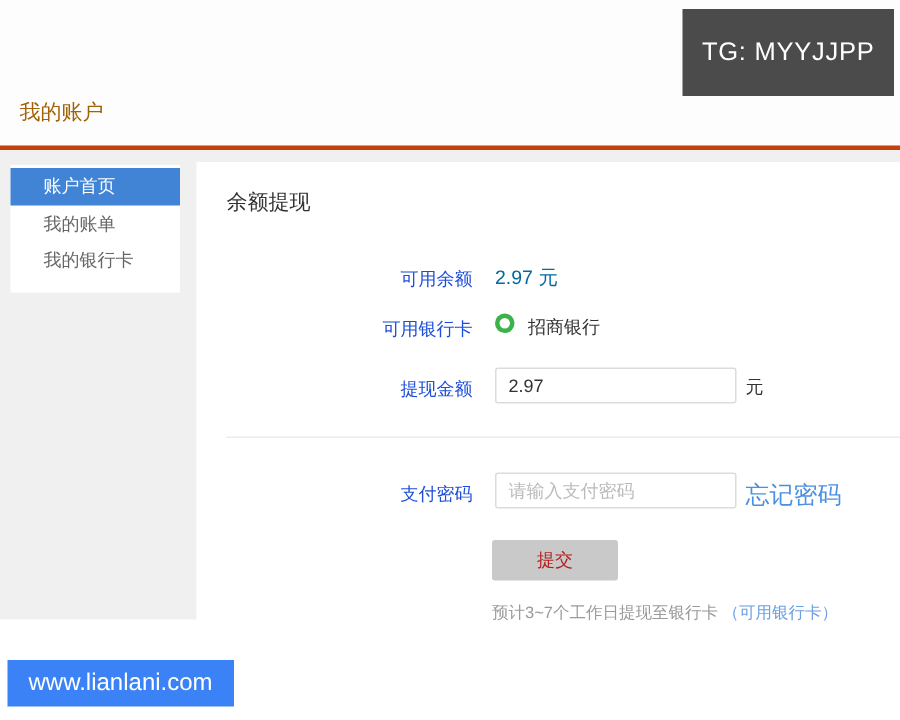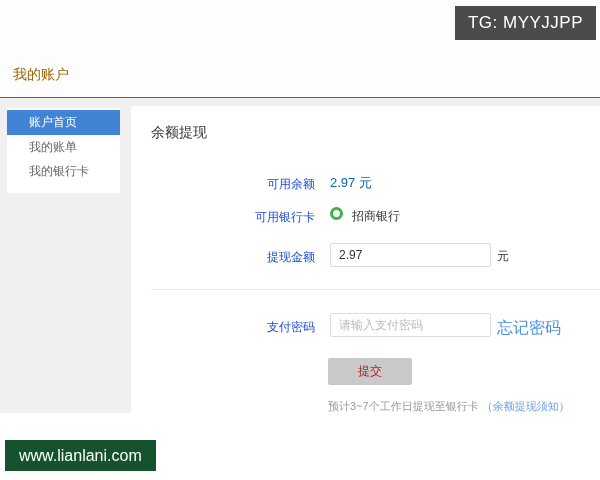--- a/index.html
+++ b/index.html
@@ -7,29 +7,29 @@
     width:600px;height:480px;position:relative;overflow:hidden;
     background:#ffffff;
     font-family:"Liberation Sans","DejaVu Sans",sans-serif;
     -webkit-font-smoothing:antialiased;
   }
   
   .tg-badge{
     position:absolute;top:6px;right:4px;
     background:#4b4b4b;color:#fff;
     font-size:17px;line-height:20px;
-    padding:7px 13px;letter-spacing:.5px;
+    padding:19px 13px;letter-spacing:.5px;
   }
   
   .page-header{position:absolute;top:0;left:0;width:600px;height:97px;background:#fdfdfd;}
   .page-title{position:absolute;left:13px;top:66px;font-size:14px;color:#a16207;}
   
   .content-bg{
     position:absolute;top:97px;left:0;width:600px;height:316px;
-    background:#f0f0f1;border-top:1px solid #c2410c;box-sizing:border-box;
+    background:#f0f0f1;border-top:3px solid #c2410c;box-sizing:border-box;
   }
   
   .sidebar{
     position:absolute;left:7px;top:10px;width:113px;
     background:#ffffff;padding:2px 0 10px 0;
   }
   .side-item{
     height:24px;line-height:24px;padding-left:22px;
     font-size:12px;color:#666;cursor:pointer;
   }
@@ -74,21 +74,21 @@
     position:absolute;left:197px;top:252px;width:84px;height:27px;
     background:#c9c9c9;color:#b91c1c;border:none;border-radius:2px;
     font-size:12px;cursor:default;
     font-family:"Liberation Sans","DejaVu Sans",sans-serif;
   }
   .note{position:absolute;left:197px;top:293px;font-size:11px;color:#9a9a9a;white-space:nowrap;}
   .note-link{color:#6b9fe3;text-decoration:none;cursor:pointer;}
   
   .watermark{
     position:absolute;left:5px;top:440px;
-    background:#14532d;color:#fff;
+    background:#3b82f6;color:#fff;
     font-size:16px;line-height:21px;padding:5px 14px;
   }
 </style>
 </head>
 <body>
 
 <div class="page-header">
   <div class="page-title">我的账户</div>
 </div>
 
@@ -117,18 +117,18 @@
     <div class="amount-unit">元</div>
 
     <div class="divider"></div>
 
     <div class="form-label row-password-label">支付密码</div>
     <input type="text" class="text-input password-input" placeholder="请输入支付密码" style="">
     <a class="forgot-link">忘记密码</a>
 
     <button class="submit-btn">提交</button>
 
-    <div class="note"><span>预计3~7个工作日提现至银行卡 </span><a class="note-link">（余额提现须知）</a></div>
+    <div class="note"><span>预计3~7个工作日提现至银行卡 </span><a class="note-link">（可用银行卡）</a></div>
   </div>
 
 </div>
 
 <div class="watermark">www.lianlani.com</div>
 
 </body></html>

